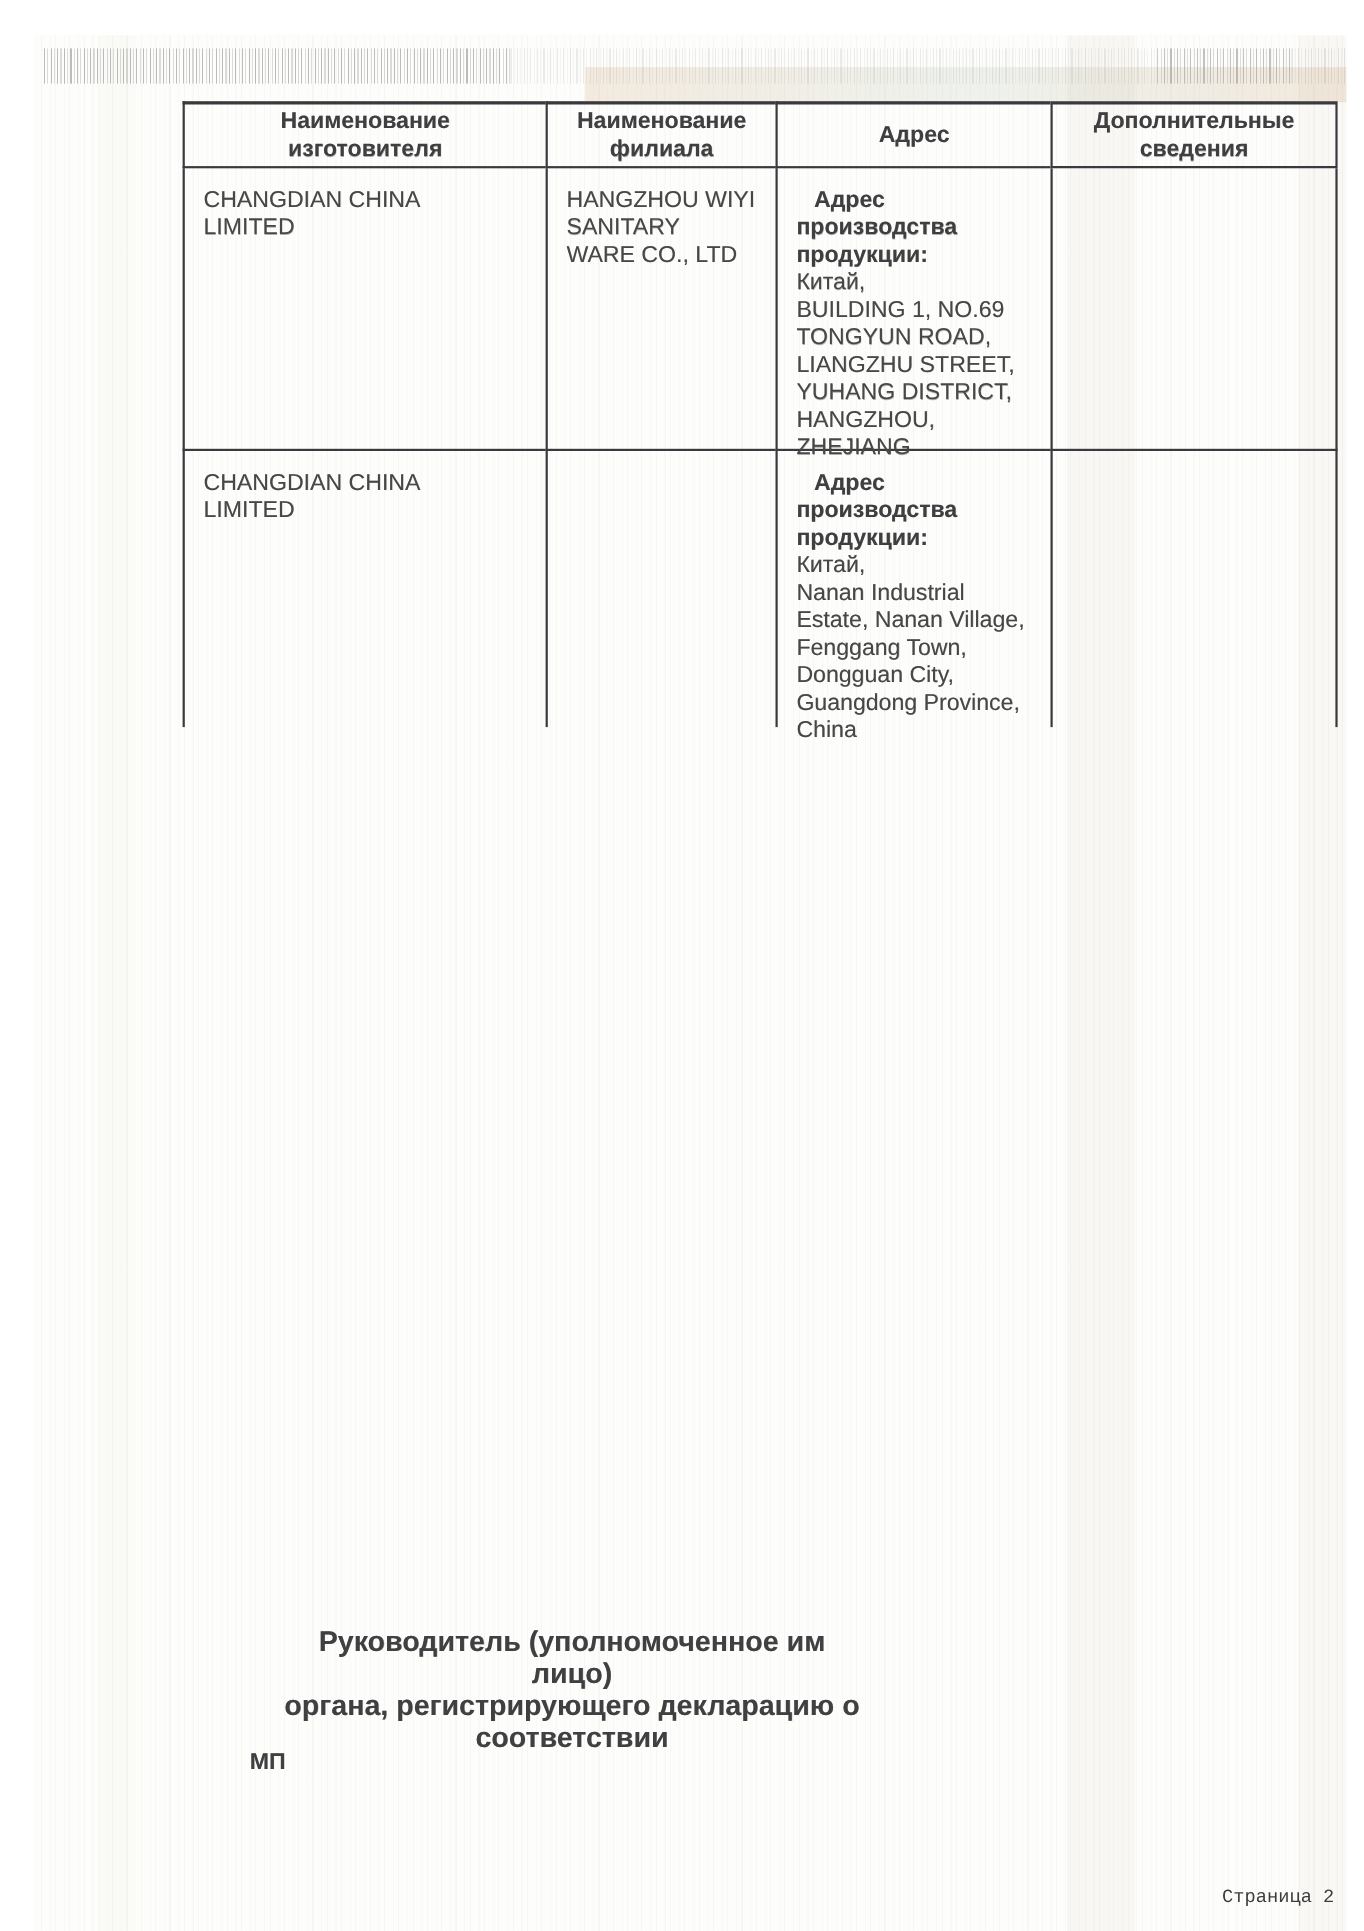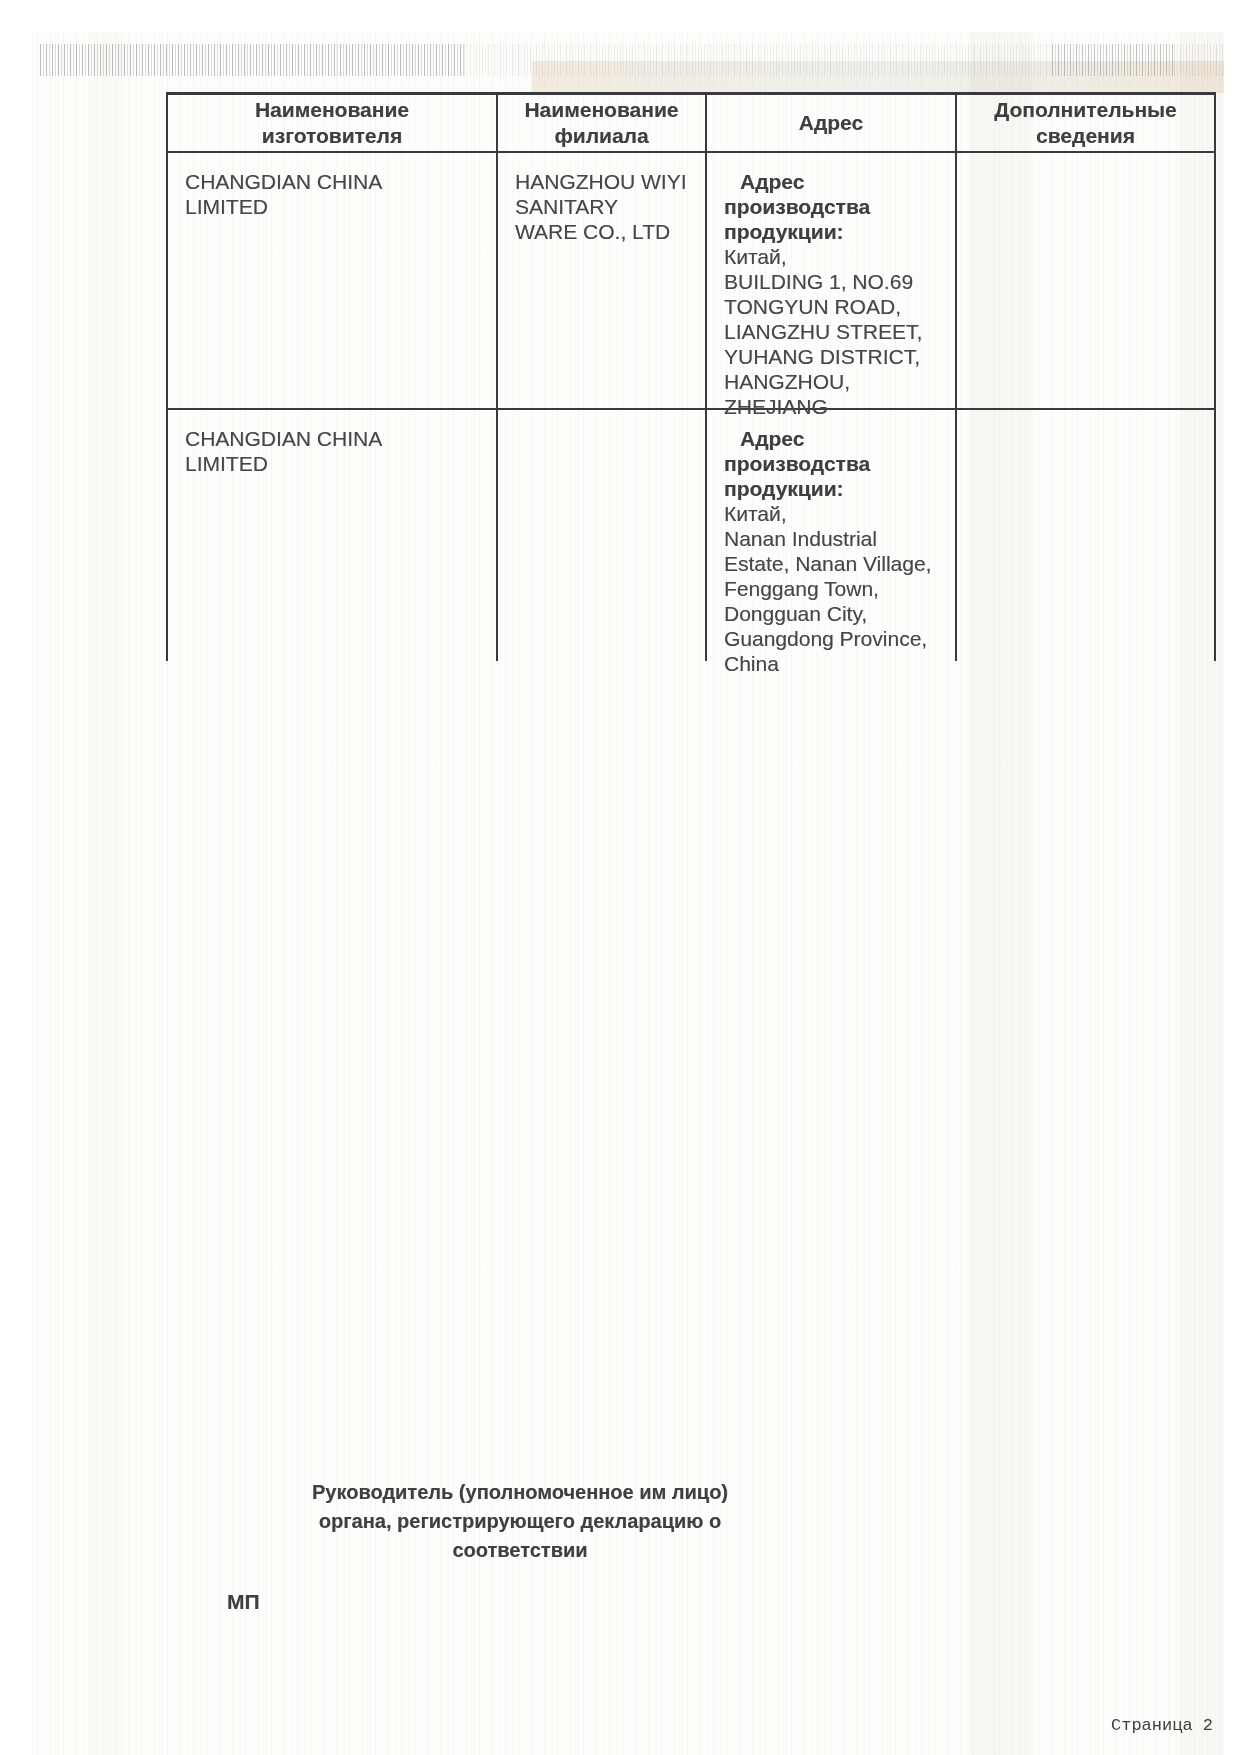--- a/index.html
+++ b/index.html
@@ -69,21 +69,21 @@
   }
   .r1{ border-bottom:2px solid var(--border); }
   .r2{ border-bottom:none; }
   .last{ border-right:2px solid var(--border); }
   .b{ font-weight:bold; color:#3f3f42; }
 
   
   .sig{
     position:absolute; left:208px; width:560px;
     text-align:center; font-weight:bold; white-space:pre-line;
-    font-size:20px; line-height:29px; color:#404043;
+    font-size:26px; line-height:29px; color:#404043;
     text-shadow:0.3px 0.3px 0.4px rgba(80,80,80,0.45);
   }
   .sig.head{ top:1430px; }
   .sig.spec{ top:1606px; line-height:30px; }
   .stamp{
     position:absolute; left:148px; top:1542px;
     font-weight:bold; font-size:21px; color:#404043;
     text-shadow:0.3px 0.3px 0.4px rgba(80,80,80,0.45);
     margin-left:31px;
   }

